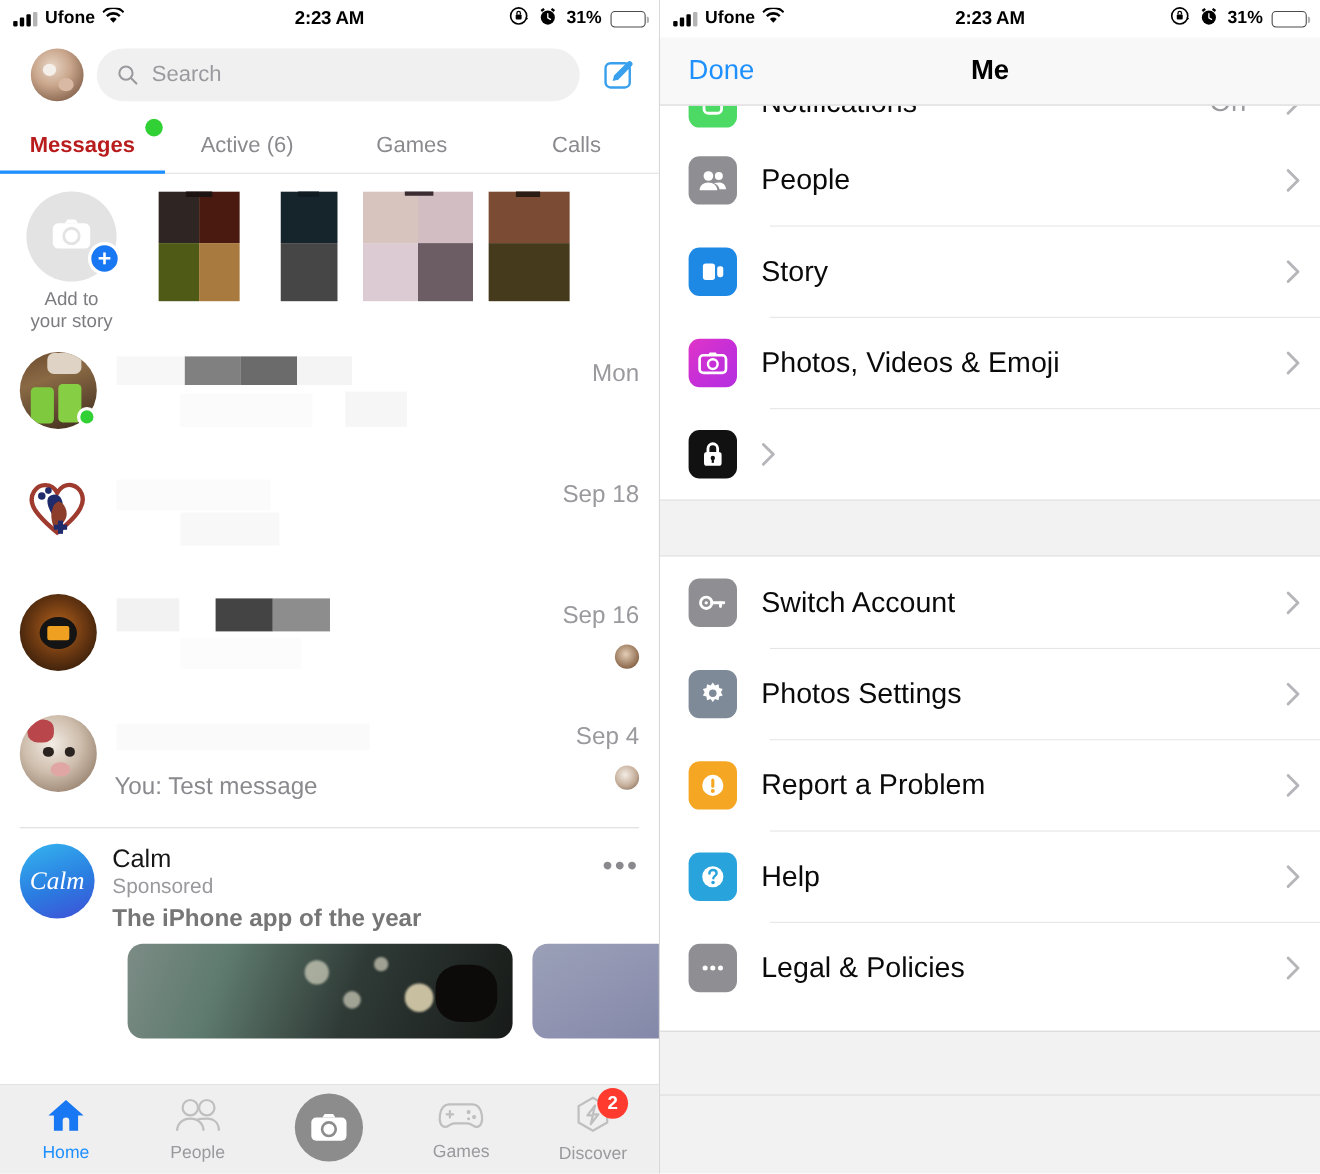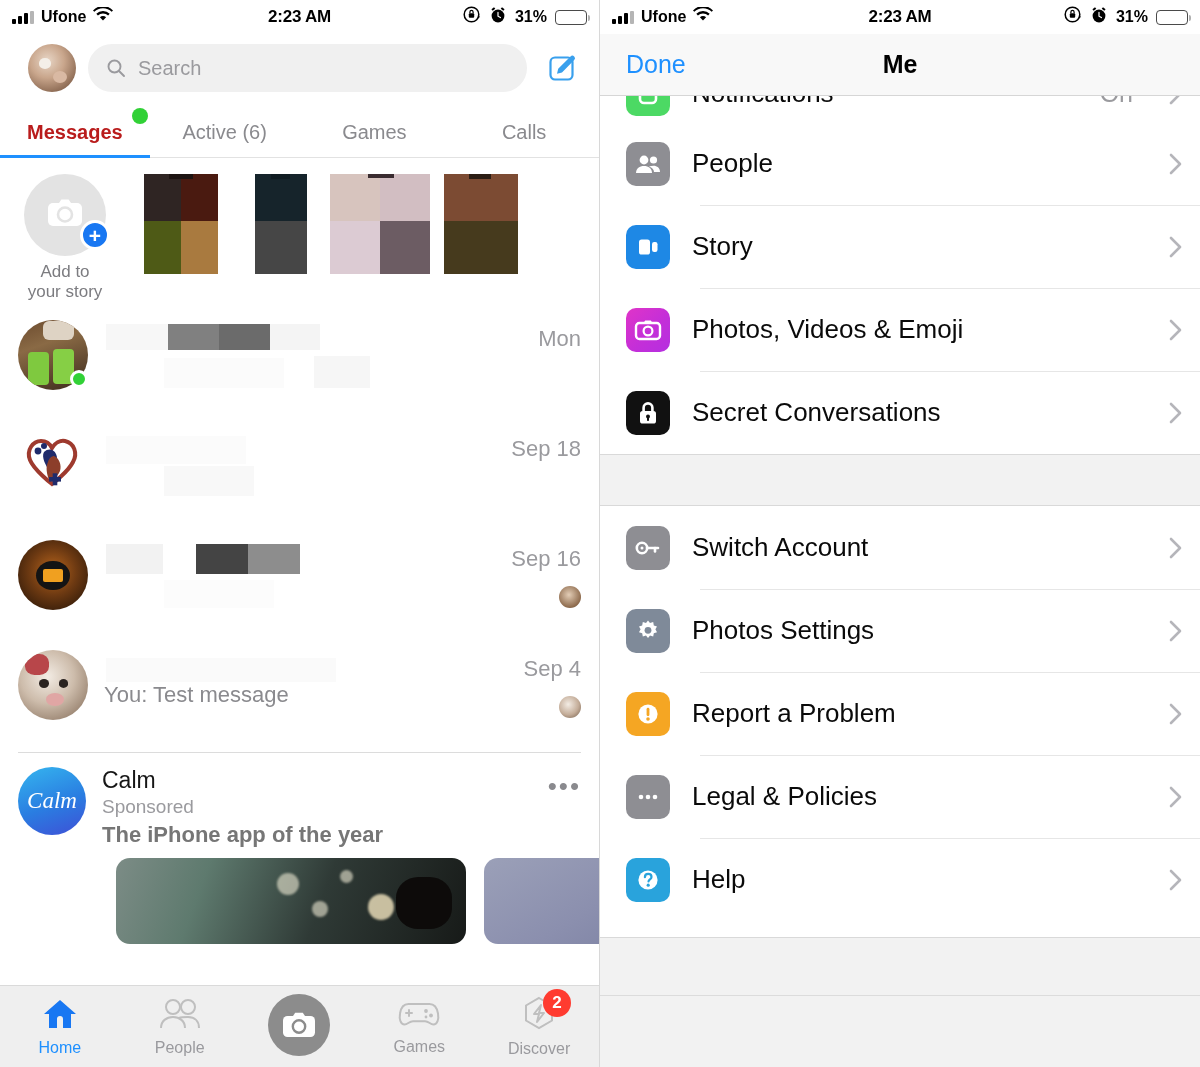--- a/index.html
+++ b/index.html
@@ -107,21 +107,21 @@
   }
 
   
   .convos { }
   .convo { display:flex; align-items:flex-start; gap: 16px; padding: 12px 18px 12px 18px; min-height: 110px; position:relative; }
   .c-avatar { width:70px; height:70px; border-radius:50%; flex:0 0 auto; position:relative; overflow:visible; }
   .c-avatar .inner { width:100%; height:100%; border-radius:50%; overflow:hidden; position:relative; }
   .c-dot { position:absolute; right:0px; bottom:2px; width:18px;height:18px;border-radius:50%; background:#31d136; border:3px solid #fff; }
   .c-body { flex:1 1 auto; padding-top: 2px; position:relative; min-height: 72px; }
   .redact { position:absolute; }
-  .c-preview { font-size: 22px; color:#8a8a8e; position:absolute; left:0; top: 32px; white-space:nowrap; }
+  .c-preview { font-size: 22px; color:#8a8a8e; position:absolute; left:0; top: 52px; white-space:nowrap; }
   .c-right { flex:0 0 auto; display:flex; flex-direction:column; align-items:flex-end; gap:14px; padding-top: 6px; }
   .c-time { font-size: 22px; color:#9a9a9e; }
   .c-seen { width: 22px; height:22px; border-radius:50%; overflow:hidden; }
 
   .divider-strong { height:1px; background:#dcdcdc; margin: 4px 18px 0 18px; }
 
   
   .sponsored { padding: 14px 18px 0 18px; display:flex; gap: 16px; }
   .sp-logo {
     width: 68px; height: 68px; border-radius: 50%; flex:0 0 auto;
@@ -599,21 +599,20 @@
 
       <div class="srow">
         <span class="sicon" style="background:#111111">
           <svg width="24" height="26" viewBox="0 0 24 26">
               <rect x="4" y="11" width="16" height="12.5" rx="2.6" fill="#fff"></rect>
               <path d="M7.6 11V7.8a4.4 4.4 0 0 1 8.8 0V11" fill="none" stroke="#fff" stroke-width="2.6"></path>
               <circle cx="12" cy="16.4" r="2" fill="#111"></circle>
               <rect x="11" y="16.4" width="2" height="4.4" fill="#111"></rect>
             </svg>
         </span>
-        <span class="slabel">Secret Conversations</span>
         <span class="chev">
           <svg width="13" height="22" viewBox="0 0 13 22">
               <path d="M2 2l9 9-9 9" fill="none" stroke="#b5b5ba" stroke-width="2.6" stroke-linecap="round" stroke-linejoin="round"></path>
             </svg>
         </span>
       </div>
 
       <div class="gap"></div>
 
       <div class="srow" style="border-top:none">
@@ -658,49 +657,49 @@
         </span>
         <span class="slabel">Report a Problem</span>
         <span class="chev">
           <svg width="13" height="22" viewBox="0 0 13 22">
               <path d="M2 2l9 9-9 9" fill="none" stroke="#b5b5ba" stroke-width="2.6" stroke-linecap="round" stroke-linejoin="round"></path>
             </svg>
         </span>
       </div>
 
       <div class="srow">
+        <span class="sicon" style="background:#29a3dc">
+          <svg width="26" height="26" viewBox="0 0 26 26">
+              <circle cx="13" cy="13" r="9.6" fill="#fff"></circle>
+              <path d="M9.9 10.2c0-2 1.5-3.3 3.3-3.3 1.9 0 3.3 1.2 3.3 3 0 2.4-3 2.3-3 4.6" fill="none" stroke="#29a3dc" stroke-width="2.2" stroke-linecap="round"></path>
+              <circle cx="13.2" cy="18.2" r="1.6" fill="#29a3dc"></circle>
+            </svg>
+        </span>
+        <span class="slabel">Help</span>
+        <span class="chev">
+          <svg width="13" height="22" viewBox="0 0 13 22">
+              <path d="M2 2l9 9-9 9" fill="none" stroke="#b5b5ba" stroke-width="2.6" stroke-linecap="round" stroke-linejoin="round"></path>
+            </svg>
+        </span>
+      </div>
+
+      <div class="srow">
         <span class="sicon" style="background:#8e8e93">
           <svg width="26" height="12" viewBox="0 0 26 12">
               <circle cx="6" cy="6" r="2.3" fill="#fff"></circle>
               <circle cx="13" cy="6" r="2.3" fill="#fff"></circle>
               <circle cx="20" cy="6" r="2.3" fill="#fff"></circle>
             </svg>
         </span>
         <span class="slabel">Legal &amp; Policies</span>
         <span class="chev">
           <svg width="13" height="22" viewBox="0 0 13 22">
               <path d="M2 2l9 9-9 9" fill="none" stroke="#b5b5ba" stroke-width="2.6" stroke-linecap="round" stroke-linejoin="round"></path>
             </svg>
         </span>
       </div>
-
-      <div class="srow">
-        <span class="sicon" style="background:#29a3dc">
-          <svg width="26" height="26" viewBox="0 0 26 26">
-              <circle cx="13" cy="13" r="9.6" fill="#fff"></circle>
-              <path d="M9.9 10.2c0-2 1.5-3.3 3.3-3.3 1.9 0 3.3 1.2 3.3 3 0 2.4-3 2.3-3 4.6" fill="none" stroke="#29a3dc" stroke-width="2.2" stroke-linecap="round"></path>
-              <circle cx="13.2" cy="18.2" r="1.6" fill="#29a3dc"></circle>
-            </svg>
-        </span>
-        <span class="slabel">Help</span>
-        <span class="chev">
-          <svg width="13" height="22" viewBox="0 0 13 22">
-              <path d="M2 2l9 9-9 9" fill="none" stroke="#b5b5ba" stroke-width="2.6" stroke-linecap="round" stroke-linejoin="round"></path>
-            </svg>
-        </span>
-      </div>
     </div>
 
     <div class="footer-gap">
       <span class="footer-line"></span>
     </div>
   </div>
 </div>
 
 </body></html>

